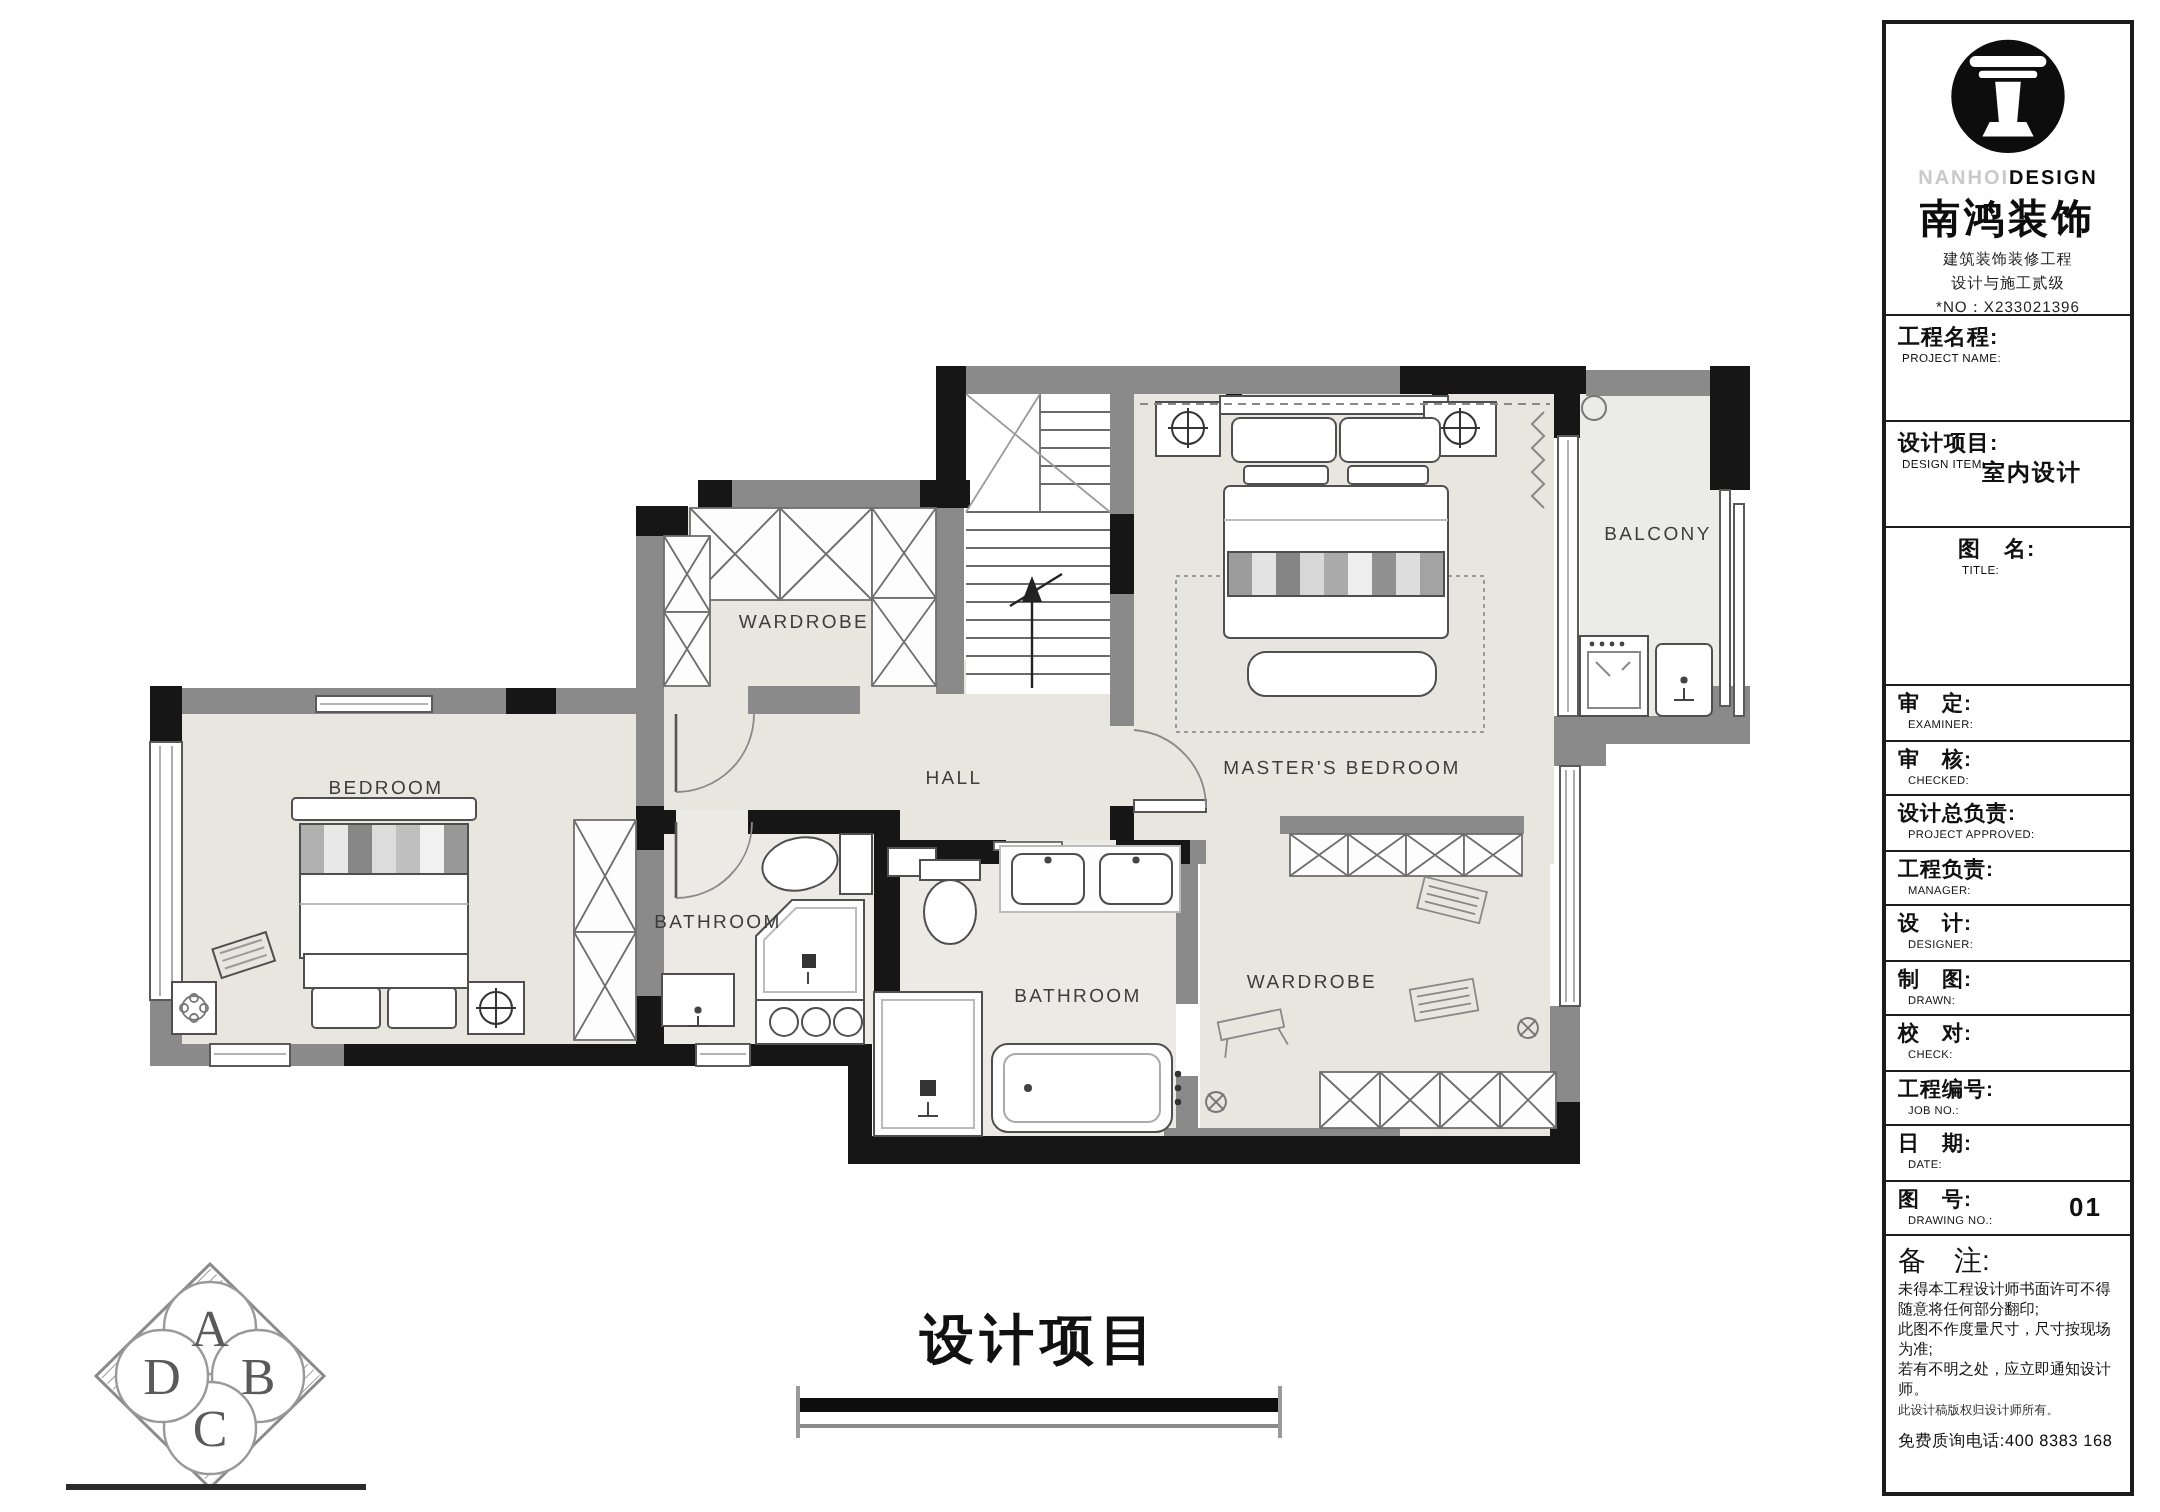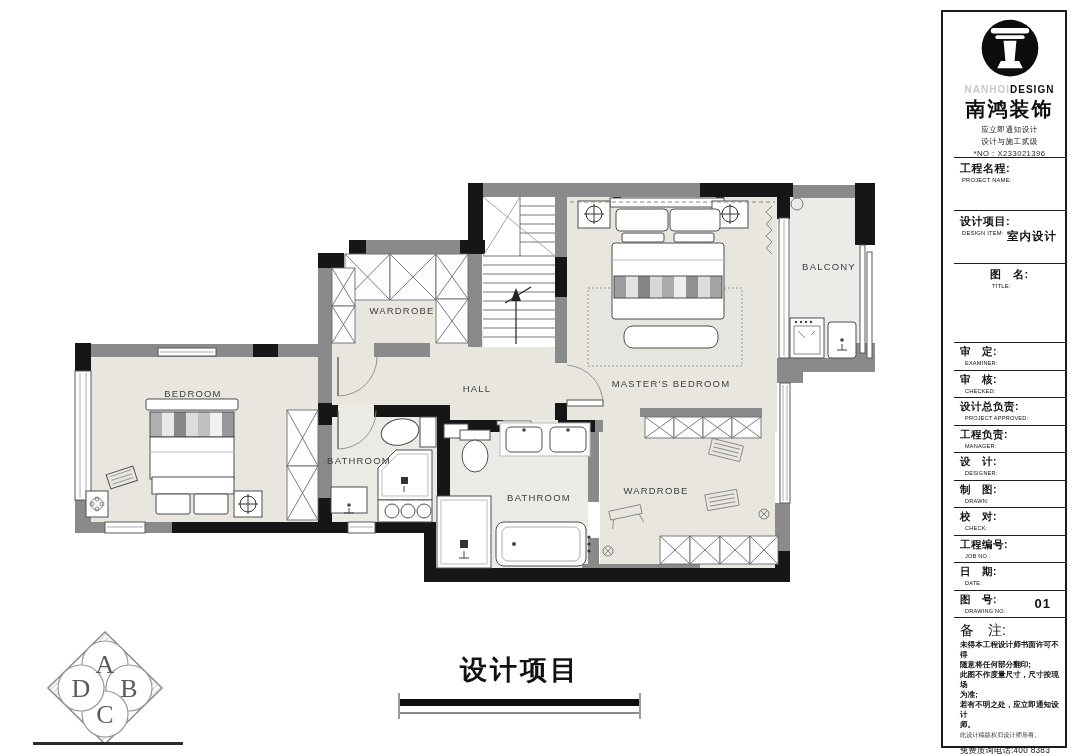--- a/index.html
+++ b/index.html
@@ -12,38 +12,38 @@
           font-size:27px;font-weight:600;letter-spacing:3px;color:#111;}
   .dtitle-bar{position:absolute;left:400px;top:699px;width:240px;height:7px;background:#0d0d0d;}
   .dtitle-line{position:absolute;left:400px;top:712px;width:240px;height:2px;background:#8a8a8a;}
   .dtitle-tick{position:absolute;top:693px;width:2px;height:26px;background:#9a9a9a;}
   .corner-line{position:absolute;left:33px;top:742px;width:150px;height:2.5px;background:#2b2b2b;}
   .corner-logo{position:absolute;left:40px;top:626px;}
 
   
   .tblock{position:absolute;left:941px;top:10px;width:126px;height:738px;border:2px solid #1c1c1c;
           background:#fff;display:flex;flex-direction:column;box-sizing:border-box;}
-  .tb-sec{border-bottom:1.5px solid #1c1c1c;box-sizing:border-box;position:relative;flex:none;padding:3px 6px;margin-left:11px;}
+  .tb-sec{border-bottom:1.5px solid #1c1c1c;box-sizing:border-box;position:relative;flex:none;padding:3px 6px;}
   .tb-logo{height:146px;text-align:center;padding-top:6px;}
   .logo-mark{margin:0 auto;width:64px;height:64px;}
   .brand-en{font-size:10px;font-weight:700;letter-spacing:1px;margin-top:2px;white-space:nowrap;}
   .brand-en .lt{color:#c9c9c9;} .brand-en .bk{color:#0d0d0d;}
   .brand-zh{font-size:20px;font-weight:700;color:#0d0d0d;letter-spacing:2px;margin-top:1px;}
   .brand-sub{font-size:7.6px;color:#222;margin-top:2px;letter-spacing:.5px;}
   .f-zh{font-size:11px;font-weight:700;color:#111;letter-spacing:.5px;}
   .f-en{font-size:5.8px;color:#111;letter-spacing:.2px;margin-left:2px;margin-top:1px;}
   .sec-name{height:53px;} .sec-item{height:53px;} .sec-title{height:79px;padding-left:36px;}
-  .f-val{position:absolute;right:8px;top:18px;font-size:11.5px;font-weight:700;color:#111;letter-spacing:1px;font-family:Liberation Serif, serif;}
+  .f-val{position:absolute;right:24px;top:18px;font-size:11.5px;font-weight:700;color:#111;letter-spacing:1px;font-family:Liberation Serif, serif;}
   .tb-row{height:27.5px;padding:2px 6px;}
   .tb-row .f-zh{font-size:10.5px;}
   .tb-row .f-en{font-size:5.6px;margin-left:5px;}
   .row-val{position:absolute;right:14px;top:5px;font-size:13px;font-weight:700;color:#111;letter-spacing:1px;}
   .tb-notes{flex:1;border-bottom:none;padding-top:4px;}
   .n-title{font-size:14px;font-weight:400;color:#111;}
-  .n-line{font-size:7.6px;font-weight:700;color:#111;line-height:1.32;}
+  .n-line{font-size:7.6px;font-weight:400;color:#111;line-height:1.32;}
   .n-tiny{font-size:6.2px;color:#333;margin-top:1px;}
   .n-phone{font-size:8.2px;font-weight:400;color:#111;margin-top:5px;letter-spacing:.3px;}
 
   
   .rlabel{font-family:"Liberation Sans",sans-serif;font-size:9.5px;letter-spacing:1.2px;
           fill:#3d3d3d;text-anchor:middle;}
   .abc{font-family:"Liberation Serif","DejaVu Serif",serif;font-size:26px;fill:#5a5a5a;text-anchor:middle;}
 </style>
 </head>
 <body>
@@ -425,21 +425,21 @@
           <rect x="14" y="11" width="42" height="6" rx="3" fill="#fff"></rect>
           <rect x="19" y="19" width="32" height="4" rx="2" fill="#fff"></rect>
           <polygon points="28,25 42,25 40,47 30,47" fill="#fff"></polygon>
           <polygon points="25,47 45,47 49,55 21,55" fill="#fff"></polygon>
         </svg>
       </div>
       <div class="brand-en">
         <span class="lt">NANHOI</span><span class="bk">DESIGN</span>
       </div>
       <div class="brand-zh">南鸿装饰</div>
-      <div class="brand-sub">应立即通知设计</div>
+      <div class="brand-sub">建筑装饰装修工程</div>
       <div class="brand-sub">设计与施工贰级</div>
       <div class="brand-sub">*NO：X233021396</div>
     </div>
 
     <div class="tb-sec sec-name">
       <div class="f-zh">工程名程:</div>
       <div class="f-en">PROJECT NAME:</div>
     </div>
 
     <div class="tb-sec sec-item">

